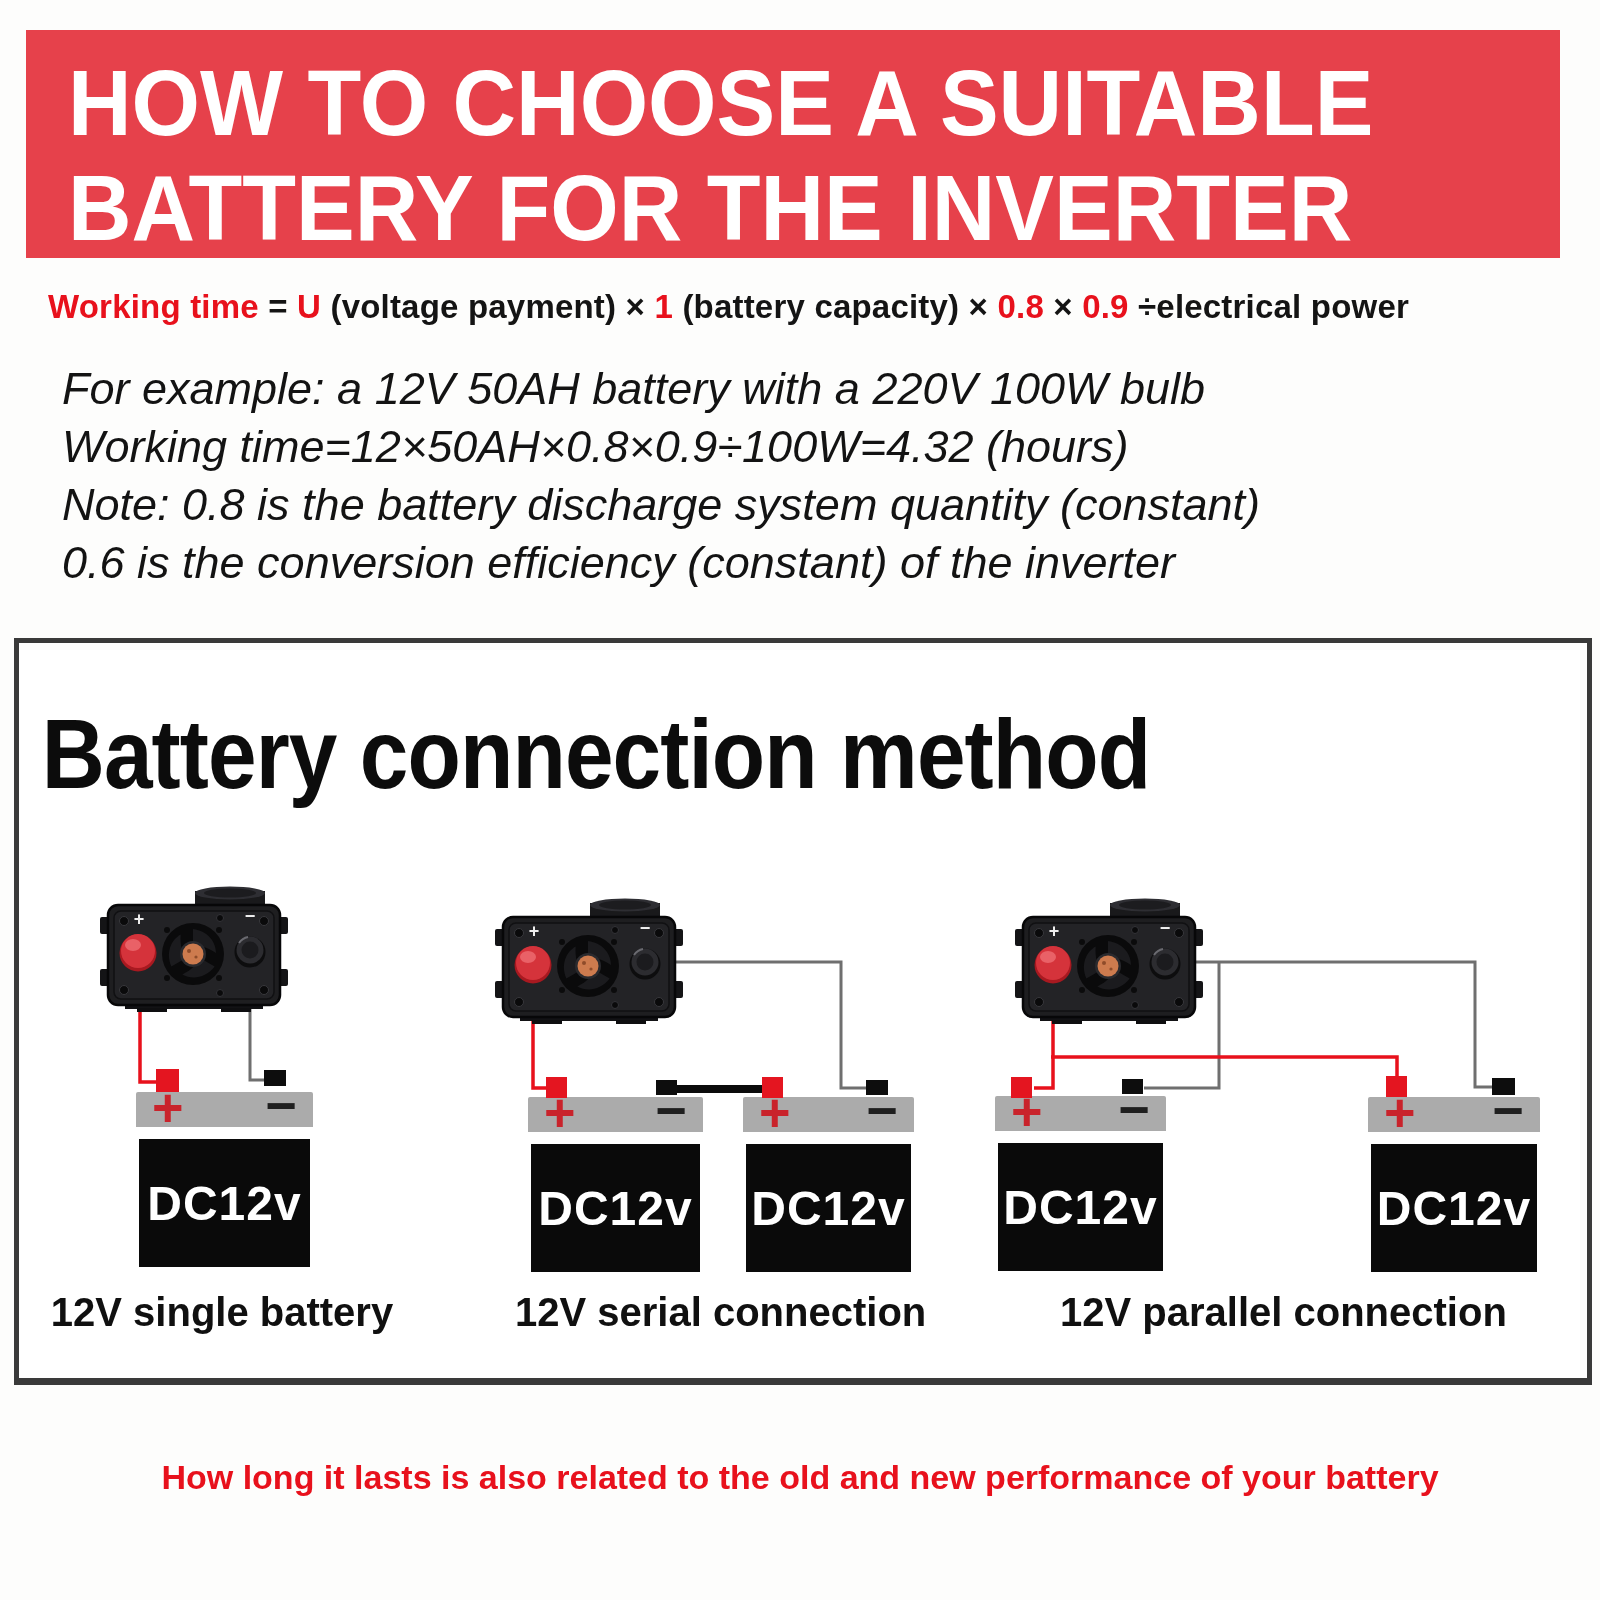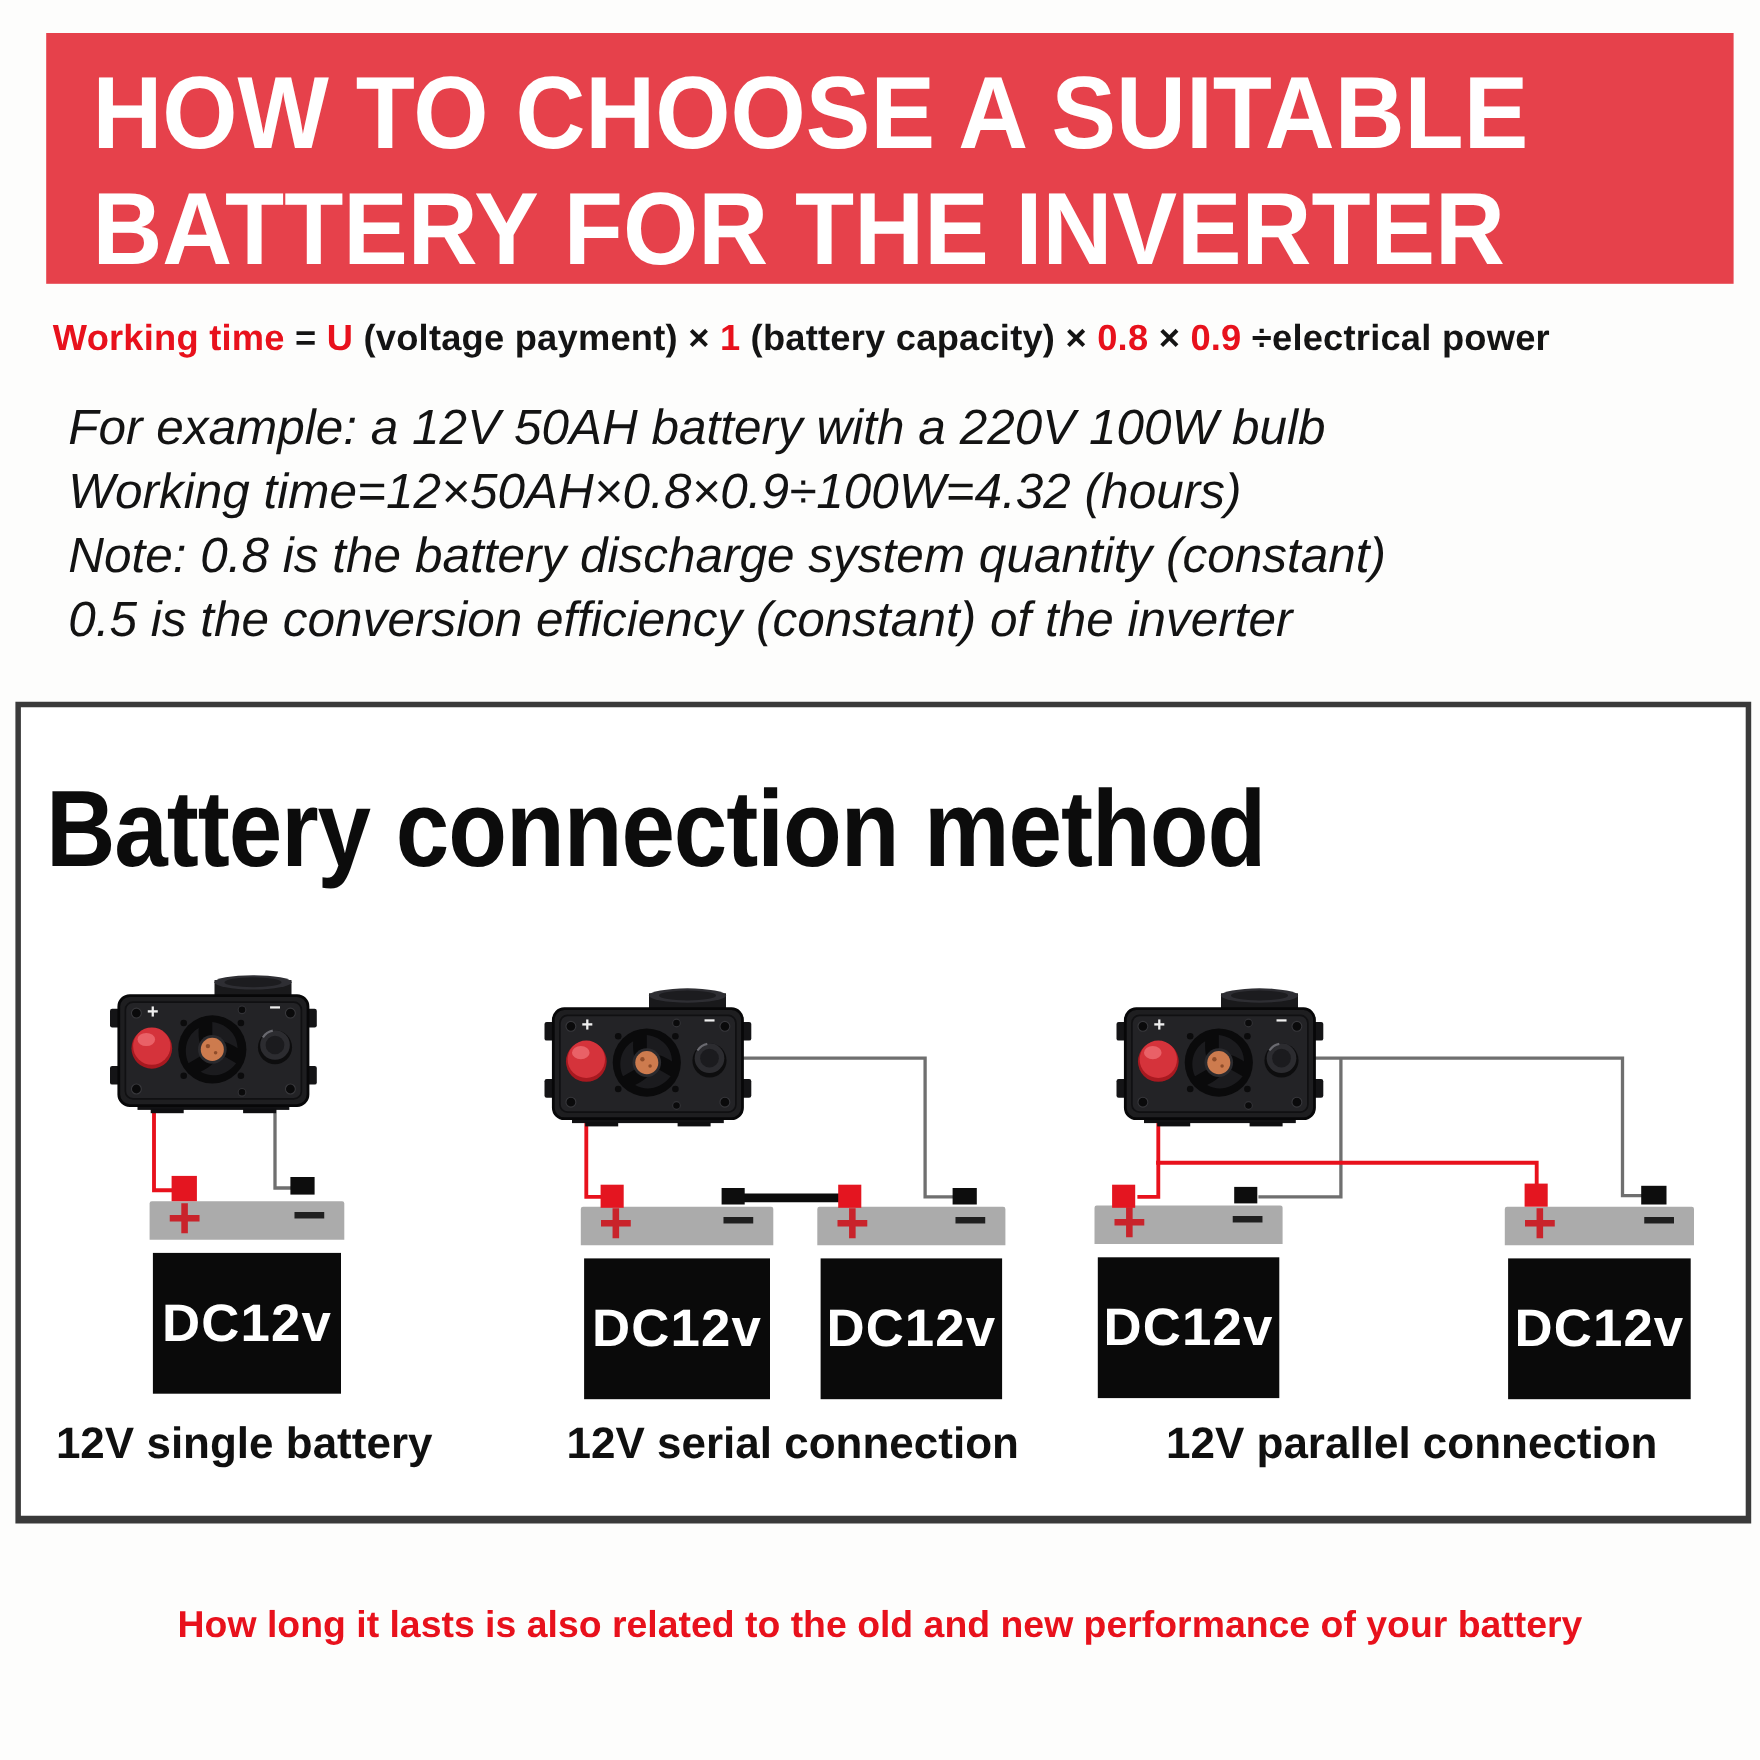--- a/index.html
+++ b/index.html
@@ -5,21 +5,21 @@
   :root{
     --banner-bg:#e6414b; --accent-red:#e8111c; --square-red:#e41520;
     --wire-gray:#6f6f6f; --battery-strip:#ababab; --battery-body:#0a0a0a;
     --box-border:#3a3a3a; --text-dark:#141414;
   }
   html,body{margin:0;padding:0;}
   body{background:#ffffff;font-family:"Liberation Sans", sans-serif;}
   .stage{position:relative;width:1600px;height:1600px;background:#fdfdfc;overflow:hidden;}
 
   
-  .banner{position:absolute;left:26px;top:30px;width:1534px;height:228px;background:var(--banner-bg);margin-left:16px;}
+  .banner{position:absolute;left:26px;top:30px;width:1534px;height:228px;background:var(--banner-bg);}
   .banner-text{position:absolute;left:42px;top:20px;color:#ffffff;font-weight:bold;
                font-size:88px;line-height:99px;letter-spacing:0px;white-space:nowrap;
                transform:scale(1,1.06);transform-origin:left top;}
 
   
   .formula{position:absolute;left:48px;top:288px;font-size:33px;font-weight:bold;
            color:var(--text-dark);white-space:nowrap;letter-spacing:0.2px;}
   .formula .f-red{color:var(--accent-red);}
 
   
@@ -65,21 +65,21 @@
       <div>BATTERY FOR THE INVERTER</div>
     </div>
   </div>
 
   <div class="formula"><span class="f-red">Working time </span><span>= </span><span class="f-red">U</span><span> (voltage payment) × </span><span class="f-red">1</span><span> (battery capacity) × </span><span class="f-red">0.8</span><span> × </span><span class="f-red">0.9</span><span> ÷electrical power</span></div>
 
   <div class="example">
     <div>For example: a 12V 50AH battery with a 220V 100W bulb</div>
     <div>Working time=12×50AH×0.8×0.9÷100W=4.32 (hours)</div>
     <div>Note: 0.8 is the battery discharge system quantity (constant)</div>
-    <div>0.5 is the conversion efficiency (constant) of the inverter</div>
+    <div>0.6 is the conversion efficiency (constant) of the inverter</div>
   </div>
 
   <div class="conn-box"></div>
   <div class="conn-title">
     <span>Battery connection method</span>
   </div>
 
   <div class="battery" style="left:136px;top:1092px;width:177px;">
     <div class="bat-strip">
       <span class="bat-plus">+</span>

